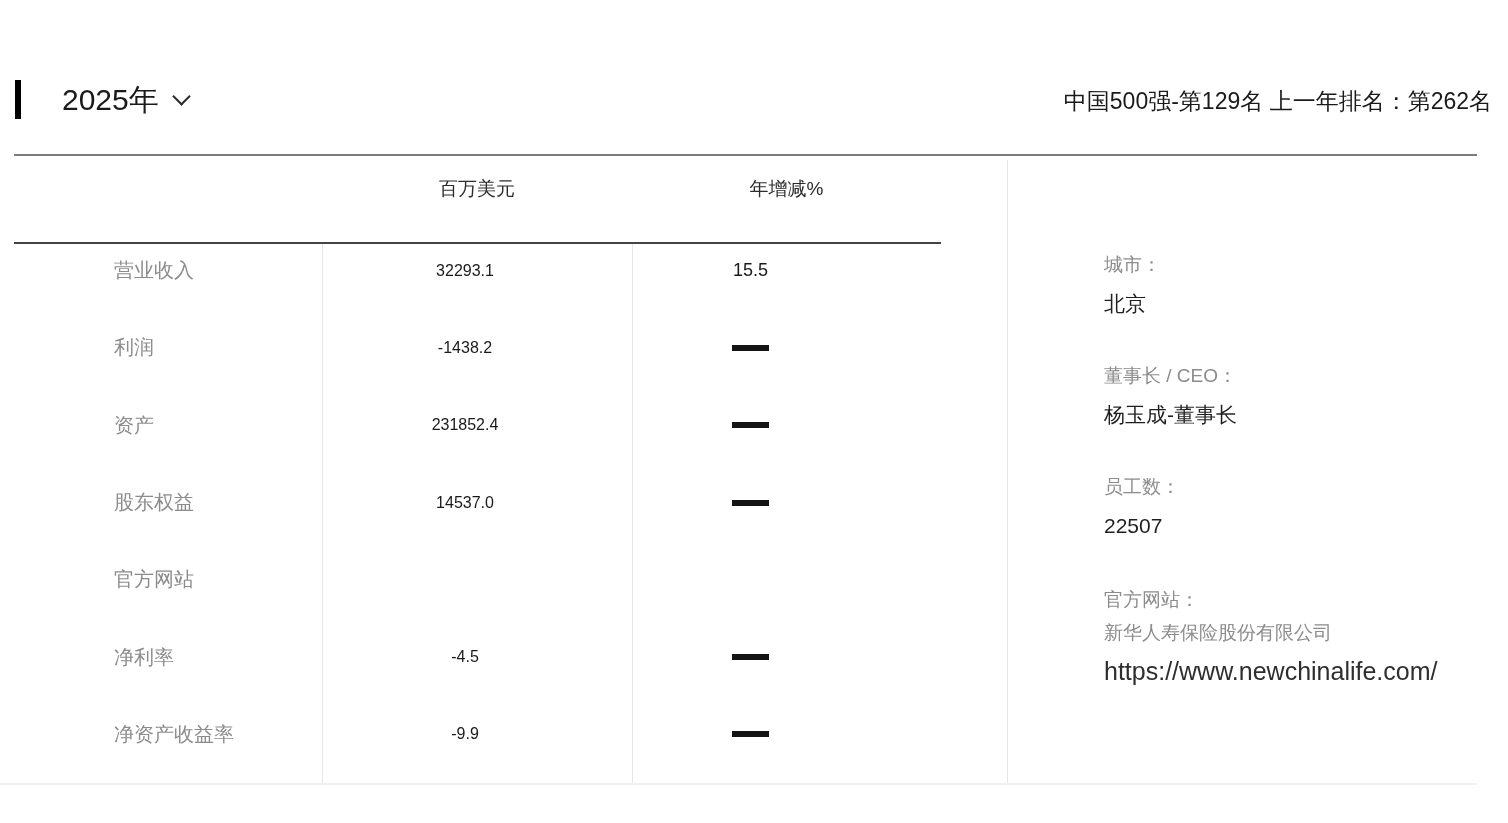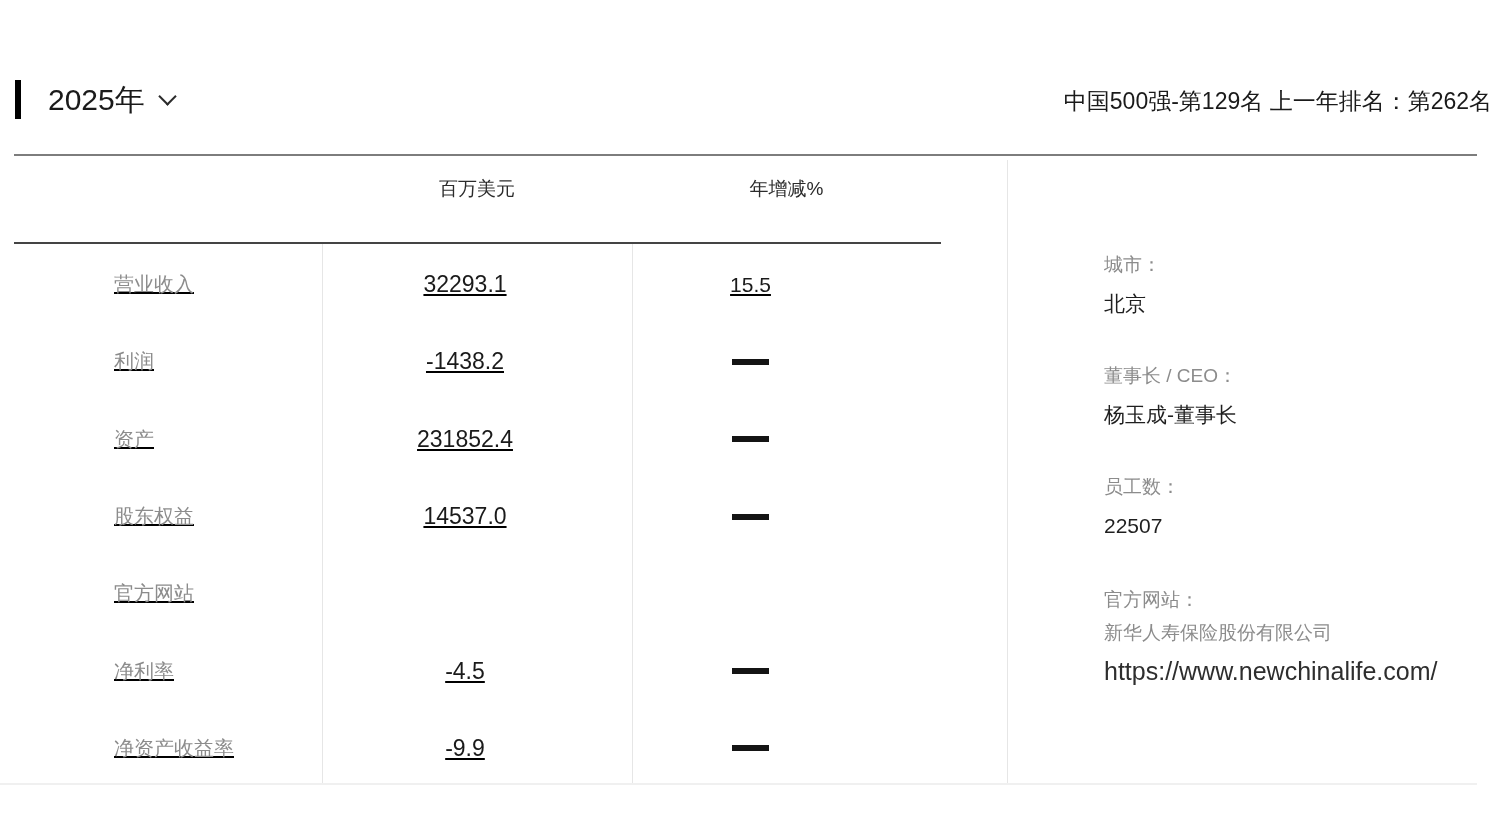--- a/index.html
+++ b/index.html
@@ -14,21 +14,21 @@
 
   
   .accent-bar {
     position: absolute;
     left: 15px; top: 80px;
     width: 6px; height: 39px;
     background: #000000;
   }
   .year-select {
     position: absolute;
-    left: 48px; top: 80px;
+    left: 62px; top: 80px;
     display: flex; align-items: center;
     font-size: 30px; color: #1a1a1a;
     cursor: pointer;
     line-height: 39px;
   }
   .chevron {
     display: inline-block;
     width: 11px; height: 11px;
     margin-left: 16px; margin-top: -6px;
     border-right: 2px solid #2b2b2b;
@@ -73,40 +73,40 @@
     background: #444444;
   }
   .col-divider {
     position: absolute;
     top: 88px; height: 539px;
     width: 1px; background: #e6e6e6;
   }
   .col-divider.c1 { left: 308px; }
   .col-divider.c2 { left: 618px; }
 
-  .metrics-body { position: absolute; left: 0; top: 90px; width: 927px; text-decoration: underline; }
+  .metrics-body { position: absolute; left: 0; top: 76px; width: 927px; }
   .metric-row {
     display: grid;
     grid-template-columns: 308px 310px 309px;
     height: 77.3px;
     align-items: center;
   }
   .cell-label {
     padding-left: 100px;
     font-size: 20px; color: #8c8c8c;
   }
   .cell-value {
     text-align: center;
     padding-right: 60px;
-    font-size: 23px; color: #1a1a1a; margin-left: 36px;
+    font-size: 16px; color: #1a1a1a; margin-left: 36px;
   }
   .cell-change {
     text-align: center;
     padding-right: 72px;
-    font-size: 21px; color: #1a1a1a;
+    font-size: 18px; color: #1a1a1a;
   }
   .cell-change.dash { font-size: 0; }
   .cell-change.dash::after {
     content: "";
     display: inline-block;
     width: 37px; height: 6px;
     background: #141414;
     vertical-align: middle;
   }
 

